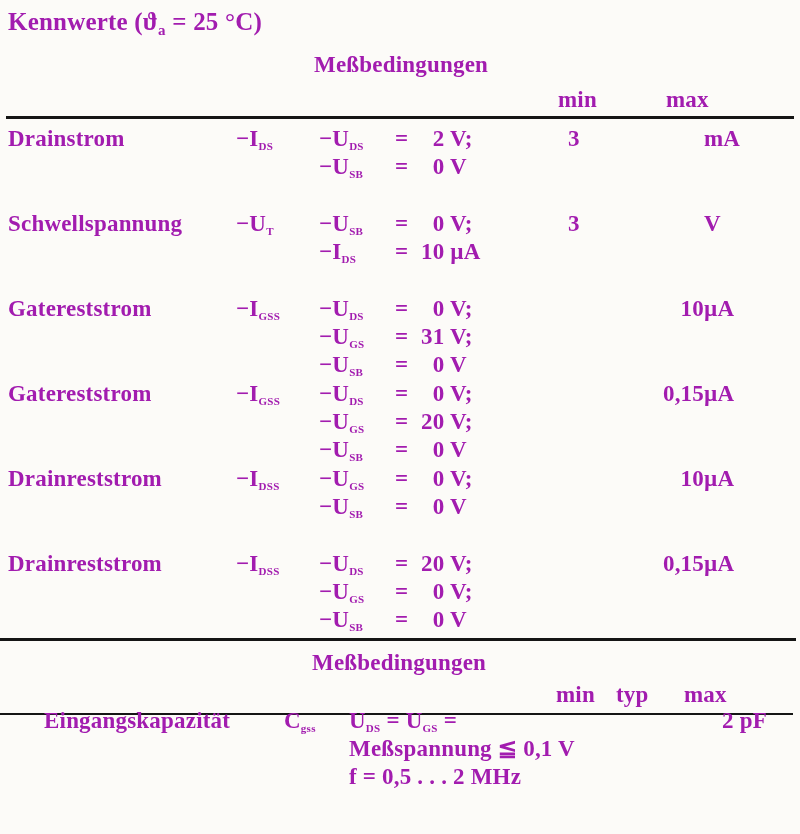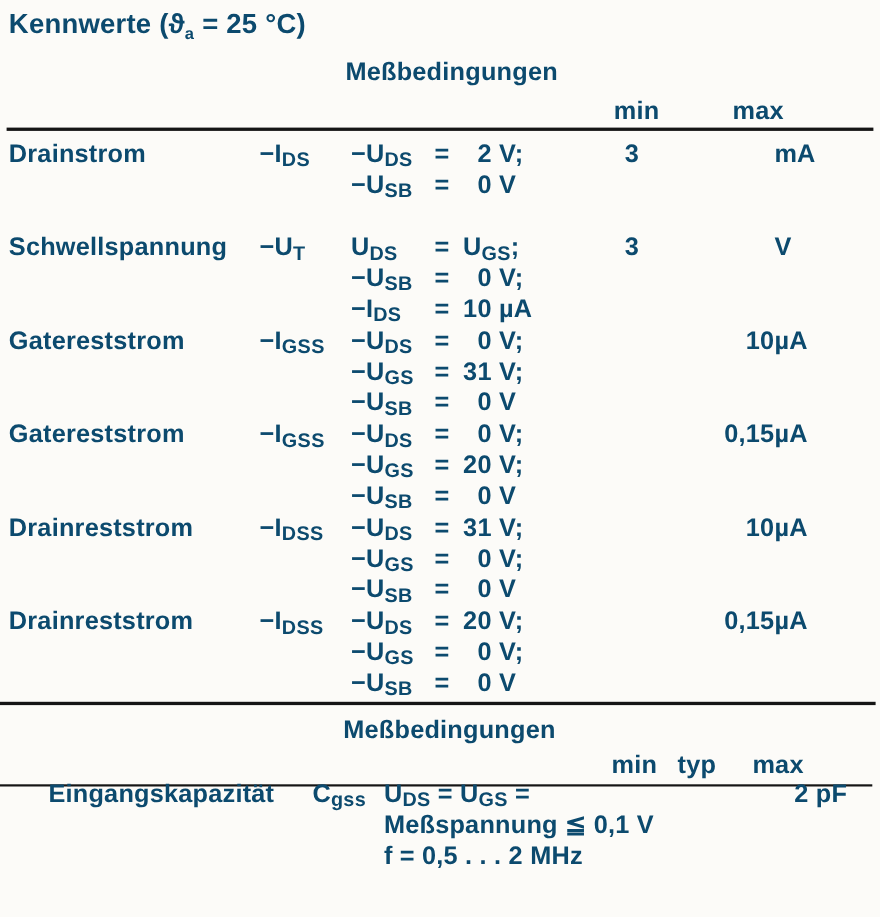--- a/index.html
+++ b/index.html
@@ -1,24 +1,24 @@
 <!DOCTYPE html>
 <html><head>
 <meta charset="utf-8">
 <style>
   * { margin:0; padding:0; box-sizing:border-box; }
   html,body { width:800px; height:834px; }
   body { background:#e9e8e4; }
   .page {
     position:relative; width:800px; height:834px; overflow:hidden;
-    background:#fcfbf8; color:#0c4a6e;
-    font-family:Liberation Sans, sans-serif;
+    background:#fcfbf8; color:#a21caf;
+    font-family:Liberation Serif, serif;
     font-weight:700; font-size:23px; letter-spacing:0.2px;
   }
-  .sub { font-size:18px; position:relative; top:4px; letter-spacing:0.3px; }
+  .sub { font-size:11px; position:relative; top:4px; letter-spacing:0.3px; }
   .title { position:absolute; top:8px; left:8px; font-size:25px; }
   .title .sub { font-size:15px; top:5px; }
 
   .rule { position:absolute; background:#151515; }
   #rule1 { top:116px; left:6px;  width:788px; height:3px; }
   #rule2 { top:638px; left:0px;  width:796px; height:3px; }
   #rule3 { top:713px; left:0px;  width:793px; height:2px; }
 
   .t1-head span, .t2-head span { position:absolute; white-space:nowrap; }
   .h-cond  { left:314px; top:52px; }
@@ -72,21 +72,20 @@
           <div class="cond-line"><span class="lhs"><span>−U</span><span class="sub">SB</span></span><span class="eq">=</span><span class="rhs"><span> 0 V</span></span></div>
         </div>
         <div class="c-min">3</div>
         <div class="c-max"></div>
         <div class="c-unit">mA</div>
       </div>
       <div class="row">
         <div class="c-name">Schwellspannung</div>
         <div class="c-sym"><span>−U</span><span class="sub">T</span></div>
         <div class="c-cond">
-          <div class="cond-line"><span class="lhs"><span>U</span><span class="sub">DS</span></span><span class="eq">=</span><span class="rhs"><span>U</span><span class="sub">GS</span><span>;</span></span></div>
           <div class="cond-line"><span class="lhs"><span>−U</span><span class="sub">SB</span></span><span class="eq">=</span><span class="rhs"><span> 0 V;</span></span></div>
           <div class="cond-line"><span class="lhs"><span>−I</span><span class="sub">DS</span></span><span class="eq">=</span><span class="rhs"><span>10 µA</span></span></div>
         </div>
         <div class="c-min">3</div>
         <div class="c-max"></div>
         <div class="c-unit">V</div>
       </div>
       <div class="row">
         <div class="c-name">Gatereststrom</div>
         <div class="c-sym"><span>−I</span><span class="sub">GSS</span></div>
@@ -108,21 +107,20 @@
           <div class="cond-line"><span class="lhs"><span>−U</span><span class="sub">SB</span></span><span class="eq">=</span><span class="rhs"><span> 0 V</span></span></div>
         </div>
         <div class="c-min"></div>
         <div class="c-max">0,15</div>
         <div class="c-unit">µA</div>
       </div>
       <div class="row">
         <div class="c-name">Drainreststrom</div>
         <div class="c-sym"><span>−I</span><span class="sub">DSS</span></div>
         <div class="c-cond">
-          <div class="cond-line"><span class="lhs"><span>−U</span><span class="sub">DS</span></span><span class="eq">=</span><span class="rhs"><span>31 V;</span></span></div>
           <div class="cond-line"><span class="lhs"><span>−U</span><span class="sub">GS</span></span><span class="eq">=</span><span class="rhs"><span> 0 V;</span></span></div>
           <div class="cond-line"><span class="lhs"><span>−U</span><span class="sub">SB</span></span><span class="eq">=</span><span class="rhs"><span> 0 V</span></span></div>
         </div>
         <div class="c-min"></div>
         <div class="c-max">10</div>
         <div class="c-unit">µA</div>
       </div>
       <div class="row">
         <div class="c-name">Drainreststrom</div>
         <div class="c-sym"><span>−I</span><span class="sub">DSS</span></div>

